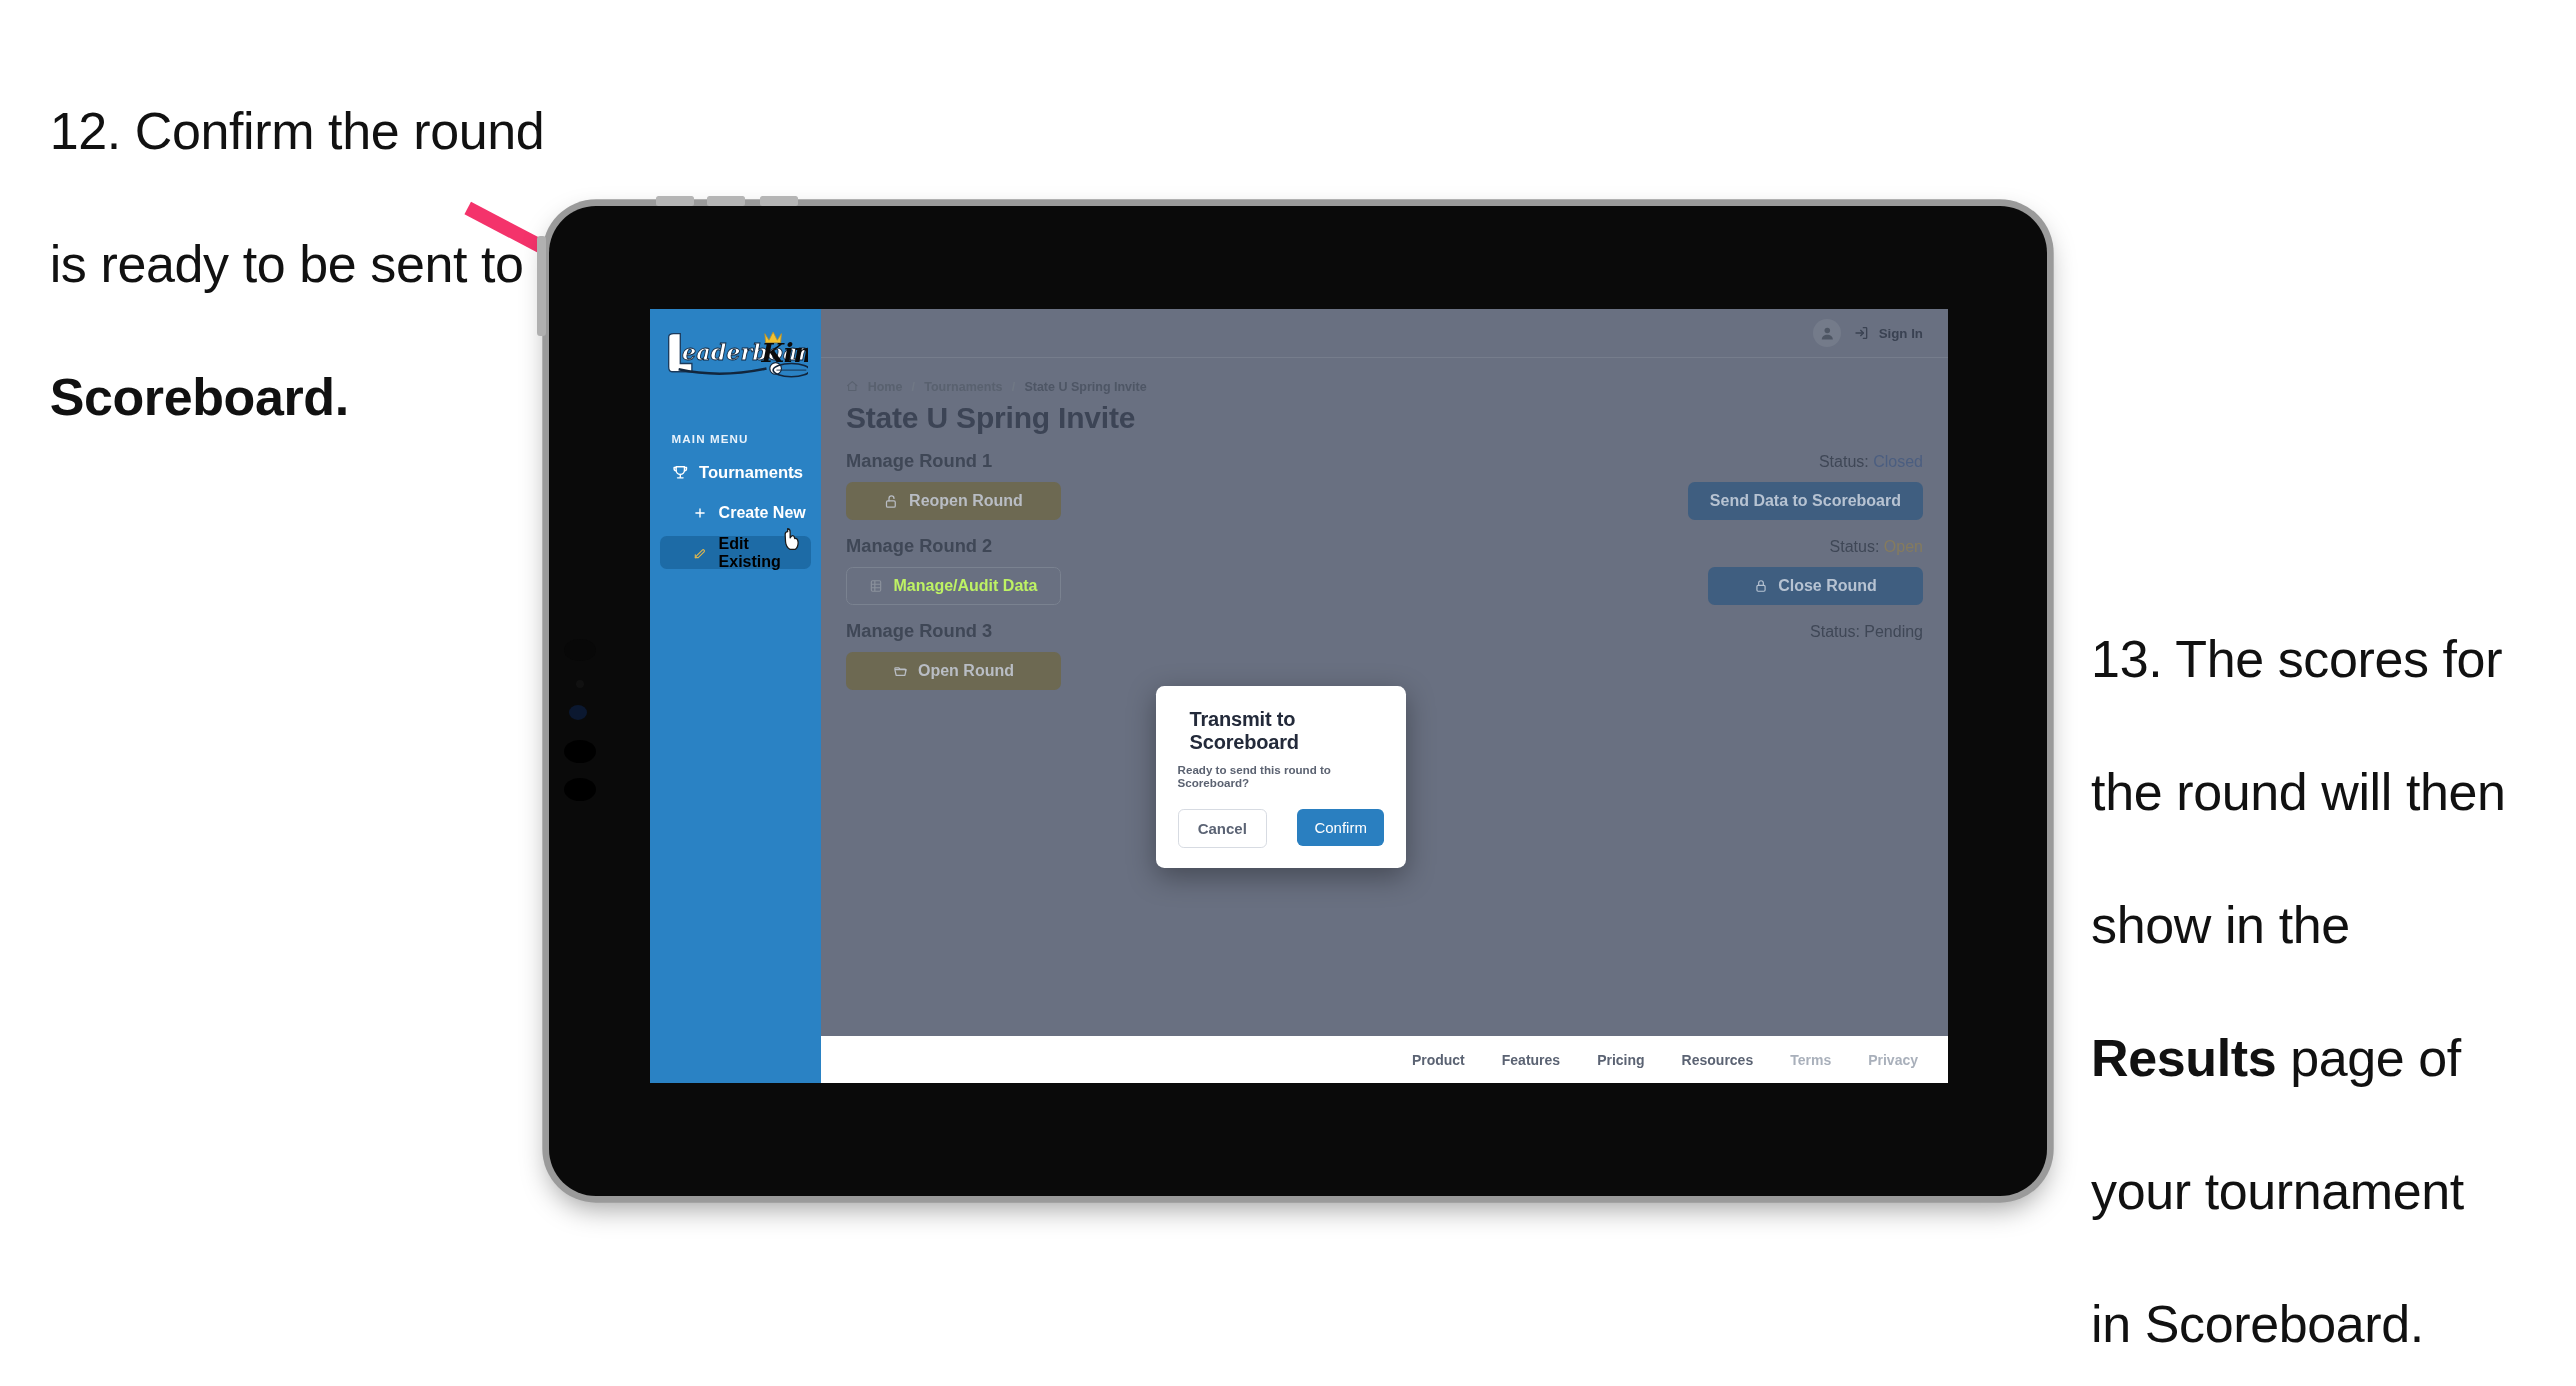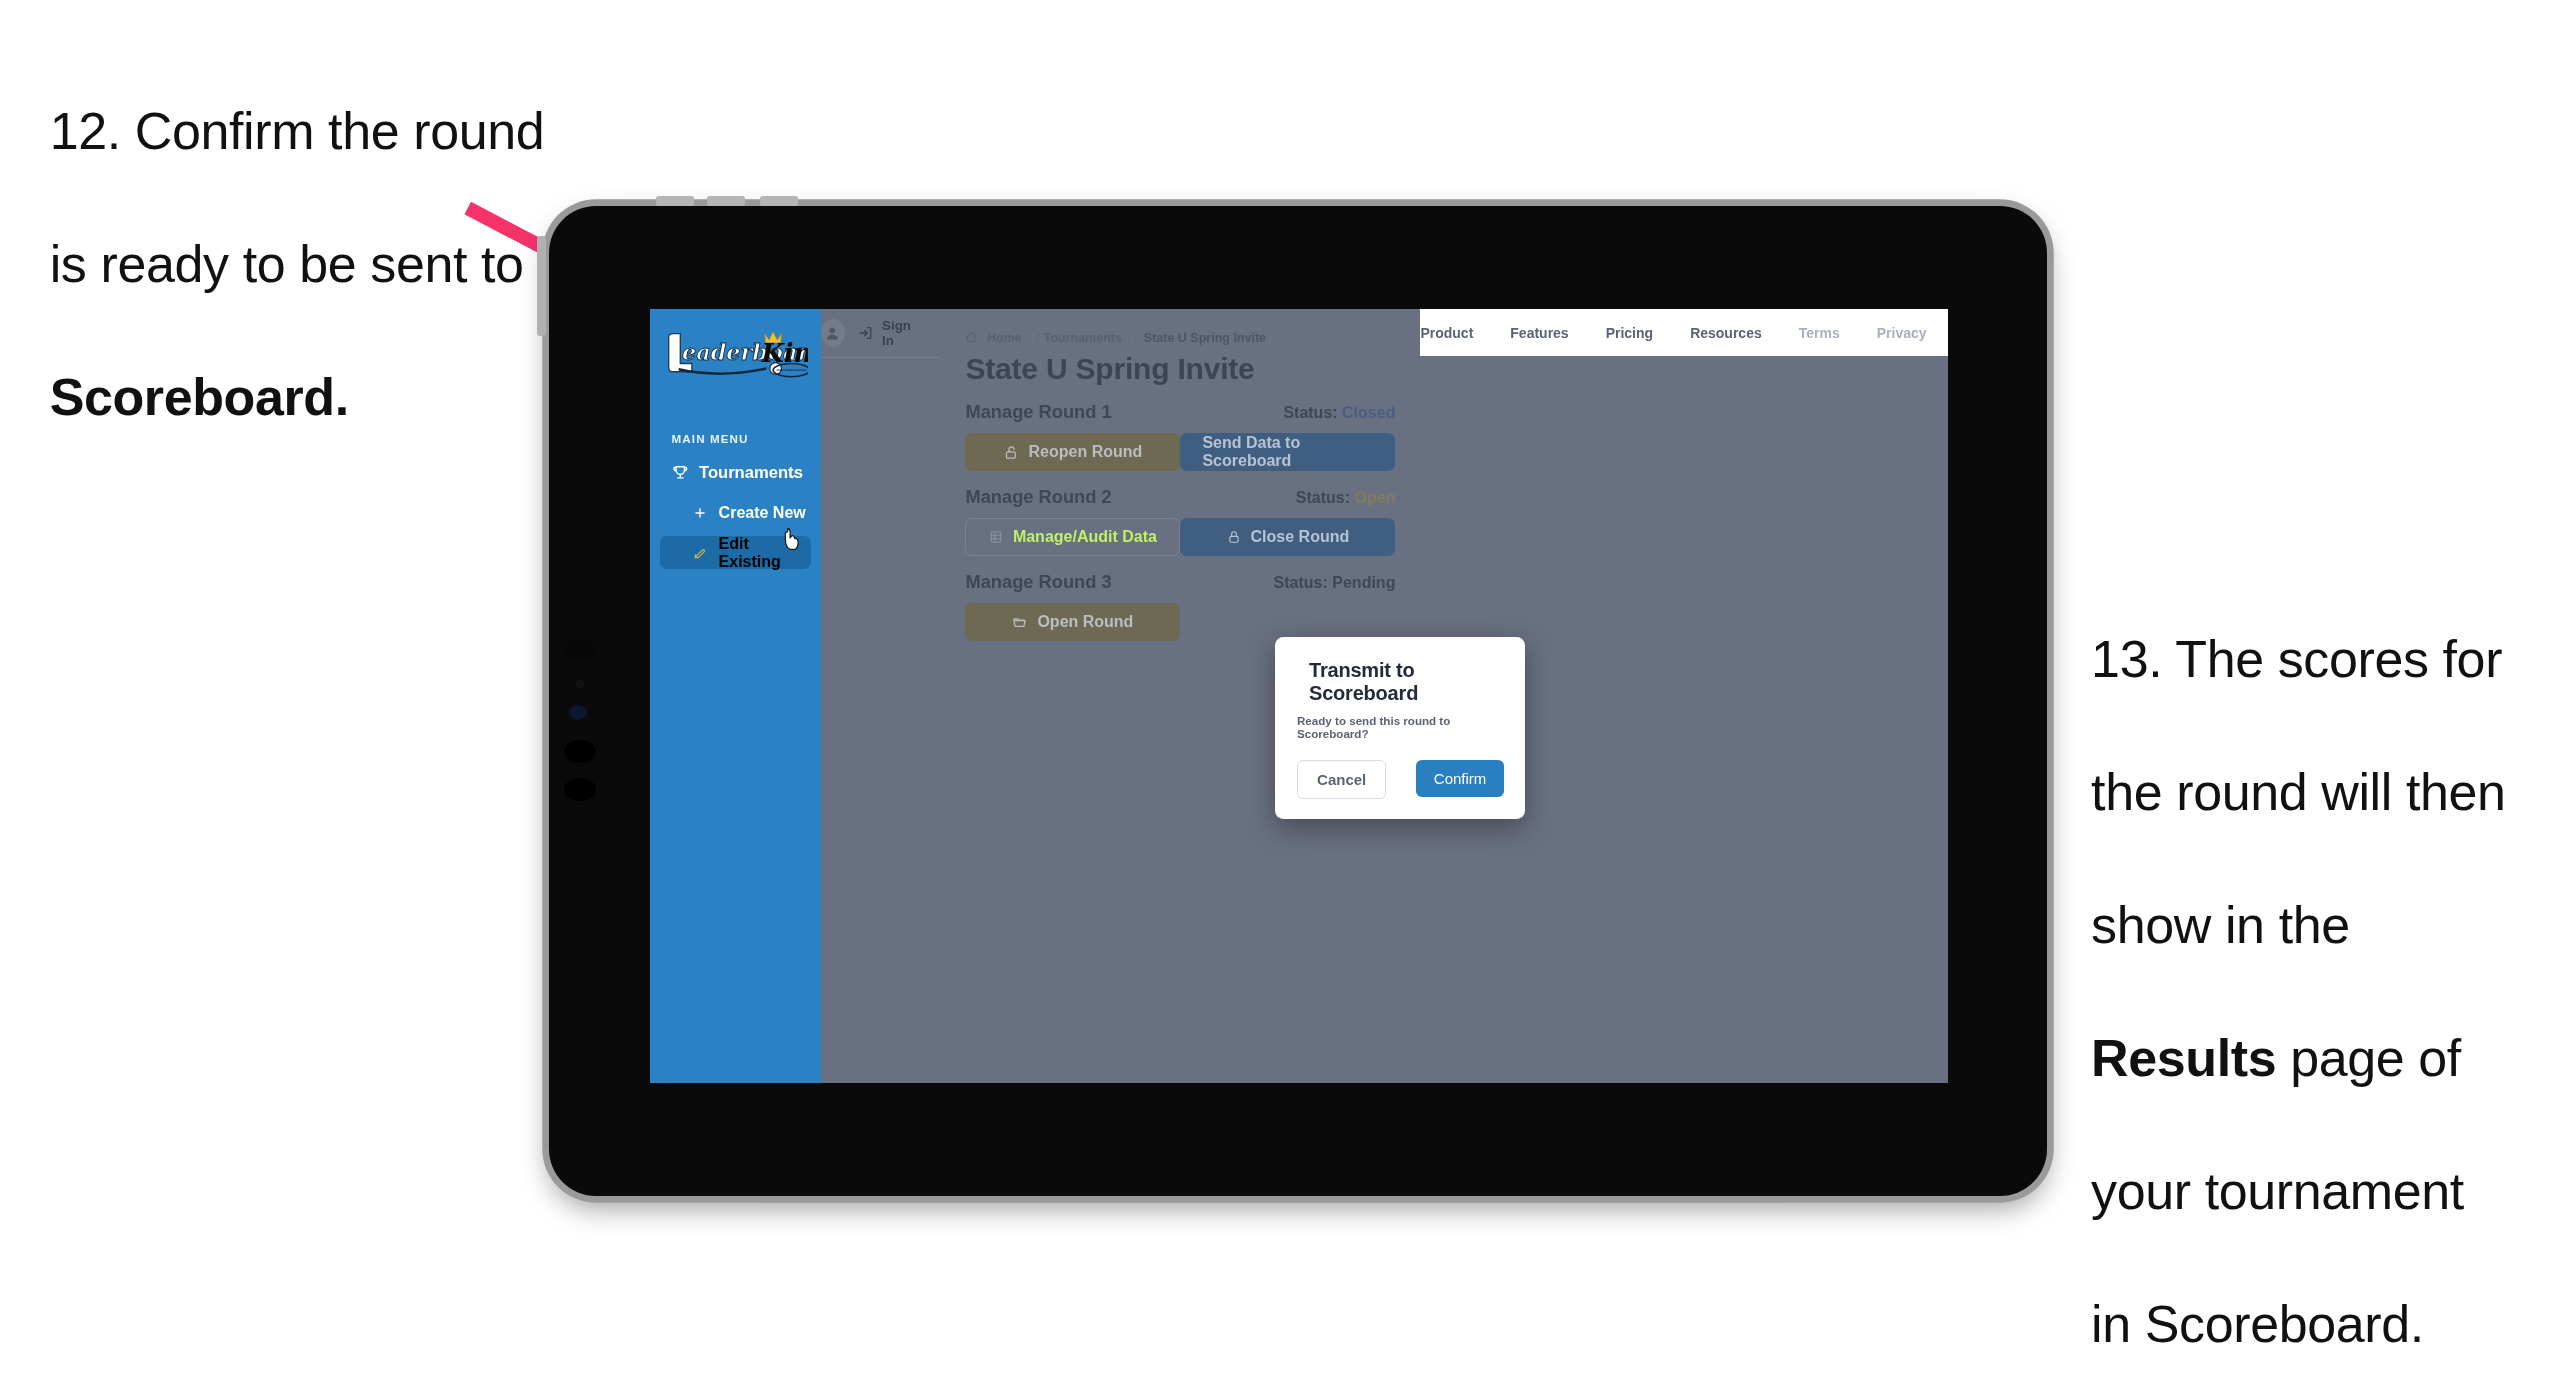--- a/index.html
+++ b/index.html
@@ -77,38 +77,38 @@
     display:flex;align-items:center;gap:11.6px;
     height:33px;margin:6.7px 10px 0 10px;padding-left:33px;
     font-size:16px;font-weight:700;color:#ffffff;border-radius:6.7px;
   }
   .nav-sub.active{background:#1d6ba6;color:#000000;}
   .nav-sub.active .ic{color:#d9b551;}
   .ic{display:inline-flex;align-items:center;justify-content:center;}
   #cursor{position:absolute;left:131px;top:218px;width:21.6px;height:25px;}
 
   
-  #main{flex:1;display:flex;position:relative;background:#697081;}
+  #main{flex:1;display:flex;flex-direction:column;position:relative;background:#697081;}
   #topbar{
     height:48px;display:flex;align-items:center;justify-content:flex-end;
     padding-right:25px;gap:13.3px;border-bottom:0.8px solid #767d8c;
   }
   #avatar{width:28px;height:28px;border-radius:50%;background:#747b8a;display:flex;align-items:center;justify-content:center;}
   #signin{display:flex;align-items:center;gap:8.3px;color:#3a4252;font-size:13.3px;font-weight:700;}
 
   #content{flex:1;padding:21.6px 25px 0 25px;position:relative;}
   #crumbs{display:flex;align-items:center;gap:9.2px;font-size:12.5px;color:#59616f;font-weight:600;}
   #crumbs .sep{color:#707885;}
   .crumb-last{color:#4e5665;}
   #page-title{font-size:30px;font-weight:700;color:#3c4455;margin:7.5px 0 0 0;letter-spacing:-0.2px;}
 
   .round-row{margin-top:15px;}
   .round-head{display:flex;align-items:baseline;justify-content:space-between;}
   .round-name{font-size:18.3px;font-weight:700;color:#3f4756;}
-  .round-status{font-size:16px;font-weight:700;color:#3f4756;}
+  .round-status{font-size:16px;font-weight:400;color:#3f4756;}
   .round-status em{font-style:normal;}
   .st-closed{color:#4b5e80;}
   .st-open{color:#857b5e;}
   .st-pending{color:#3f4756;}
   .round-actions{display:flex;align-items:center;justify-content:space-between;margin-top:10px;}
 
   .btn{
     display:inline-flex;align-items:center;justify-content:center;gap:10px;
     height:38px;border-radius:6.7px;font-size:16px;font-weight:700;
     padding:0 22px;box-sizing:border-box;

